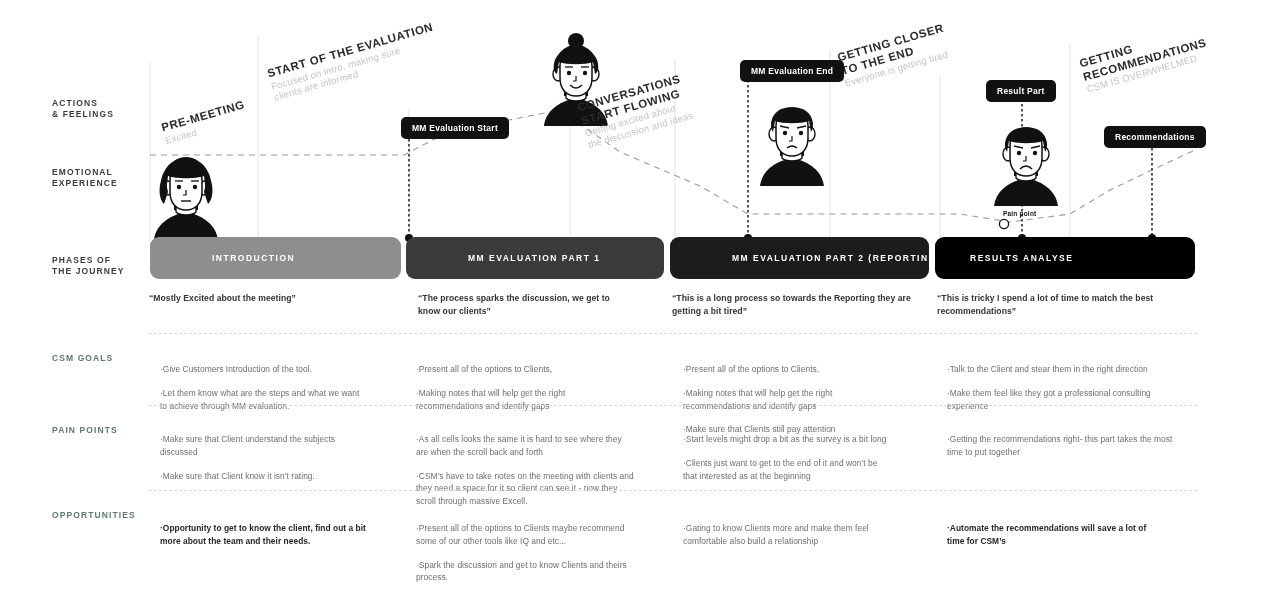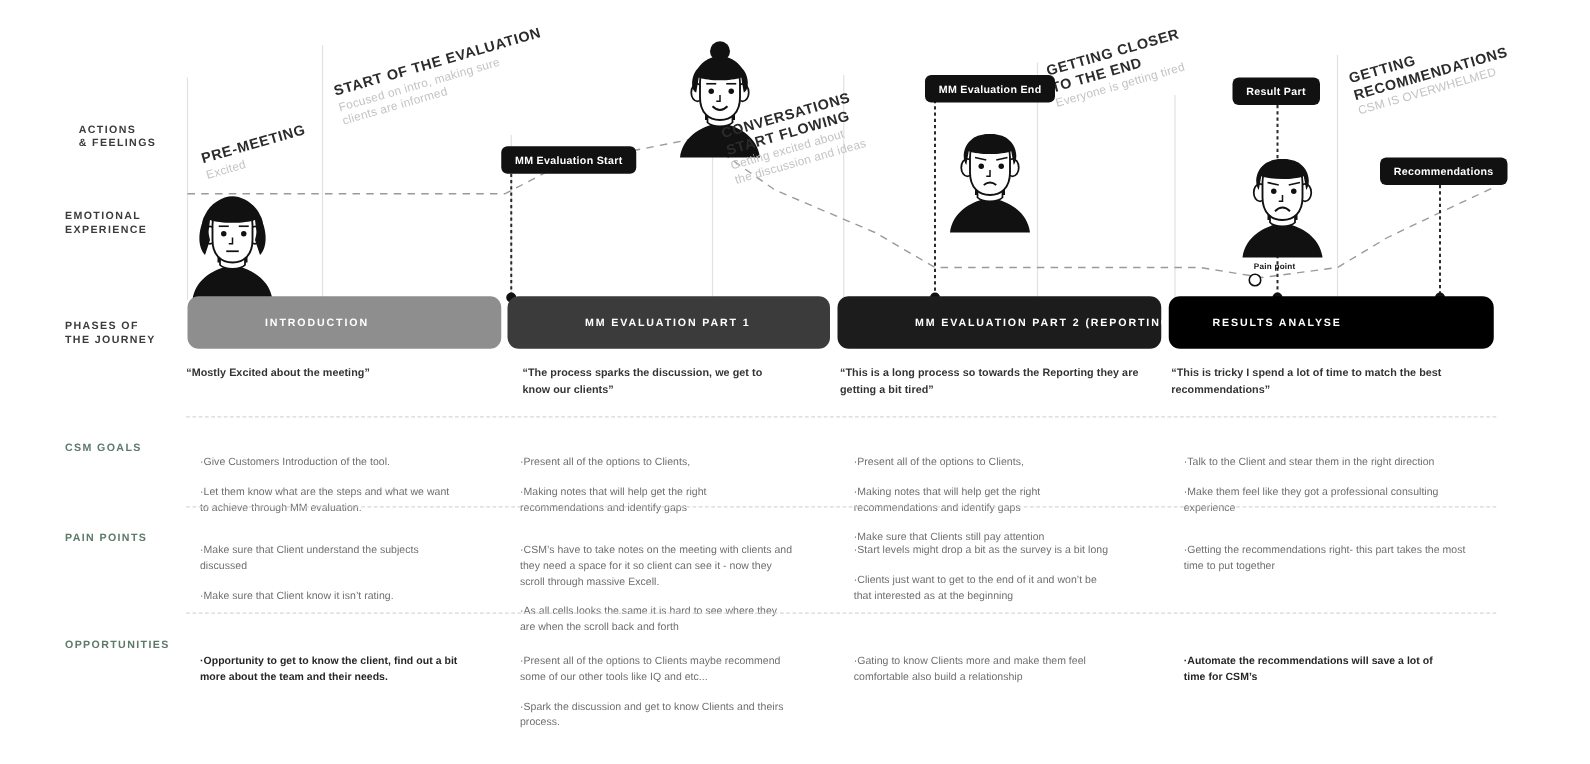--- a/index.html
+++ b/index.html
@@ -209,21 +209,21 @@
       <circle cx="27" cy="25" r="2.2" fill="#111111"></circle>
       <circle cx="43" cy="25" r="2.2" fill="#111111"></circle>
       <path d="M22,18 L31,20" stroke="#111111" stroke-width="1.4" fill="none"></path>
       <path d="M48,18 L39,20" stroke="#111111" stroke-width="1.4" fill="none"></path>
       <path d="M34,28 L34,33 L31,33" stroke="#111111" stroke-width="1.2" fill="none"></path>
 
       <path d="M28,41 Q34,35 40,41" stroke="#111111" stroke-width="1.5" fill="none"></path>
     </g>
   </svg>
 
-  <div class="rowlabel dark" style="left:63px;top:98px;">ACTIONS
+  <div class="rowlabel dark" style="left:52px;top:98px;">ACTIONS
 &amp; FEELINGS</div>
   <div class="rowlabel dark" style="left:52px;top:167px;">EMOTIONAL
 EXPERIENCE</div>
   <div class="rowlabel dark" style="left:52px;top:255px;">PHASES OF
 THE JOURNEY</div>
   <div class="rowlabel green" style="left:52px;top:353px;">CSM GOALS</div>
   <div class="rowlabel green" style="left:52px;top:425px;">PAIN POINTS</div>
   <div class="rowlabel green" style="left:52px;top:510px;">OPPORTUNITIES</div>
 
   <div class="stagenote" style="left:160px;top:122px;transform:rotate(-16deg);">
@@ -255,21 +255,21 @@
 RECOMMENDATIONS</span>
     <span class="s">CSM IS OVERWHELMED</span>
   </div>
 
   <div class="chip" style="left:401px;top:117px;">
     <span>MM Evaluation Start</span>
   </div>
   <div class="chip" style="left:740px;top:60px;">
     <span>MM Evaluation  End</span>
   </div>
-  <div class="chip" style="left:986px;top:62px;">
+  <div class="chip" style="left:986px;top:80px;">
     <span>Result Part</span>
   </div>
   <div class="chip" style="left:1104px;top:126px;">
     <span>Recommendations</span>
   </div>
 
   <div class="painlabel" style="left:1003px;top:210px;">Pain point</div>
 
   <div class="phasebar" style="left:150px;top:237px;width:251px;background:#8e8e8e;">
     <span>INTRODUCTION</span>
@@ -309,22 +309,22 @@
     <p>·Make them feel like they got a professional   consulting experience</p>
   </div>
 
   <div class="sep" style="left:149px;top:405px;width:1048px;"></div>
 
   <div class="cell" style="left:149px;top:422px;width:215px;">
     <p>·Make sure that Client understand the subjects discussed</p>
     <p>·Make sure that Client know it isn’t rating.</p>
   </div>
   <div class="cell" style="left:405px;top:422px;width:240px;">
+    <p>·As all cells looks the same it is hard to see where they are when the scroll back and forth</p>
     <p>·CSM’s have to take notes on the meeting with clients and they need a space for it so client can see it - now they scroll through massive Excell.</p>
-    <p>·As all cells looks the same it is hard to see where they are when the scroll back and forth</p>
   </div>
   <div class="cell" style="left:672px;top:422px;width:232px;">
     <p>·Start levels might drop a bit as the survey is a bit long</p>
     <p>·Clients just want to get to the end of it and won’t be that interested as at the beginning</p>
   </div>
   <div class="cell" style="left:936px;top:422px;width:260px;">
     <p>·Getting the recommendations right- this part takes the most time to put together</p>
   </div>
 
   <div class="sep" style="left:149px;top:490px;width:1048px;"></div>

